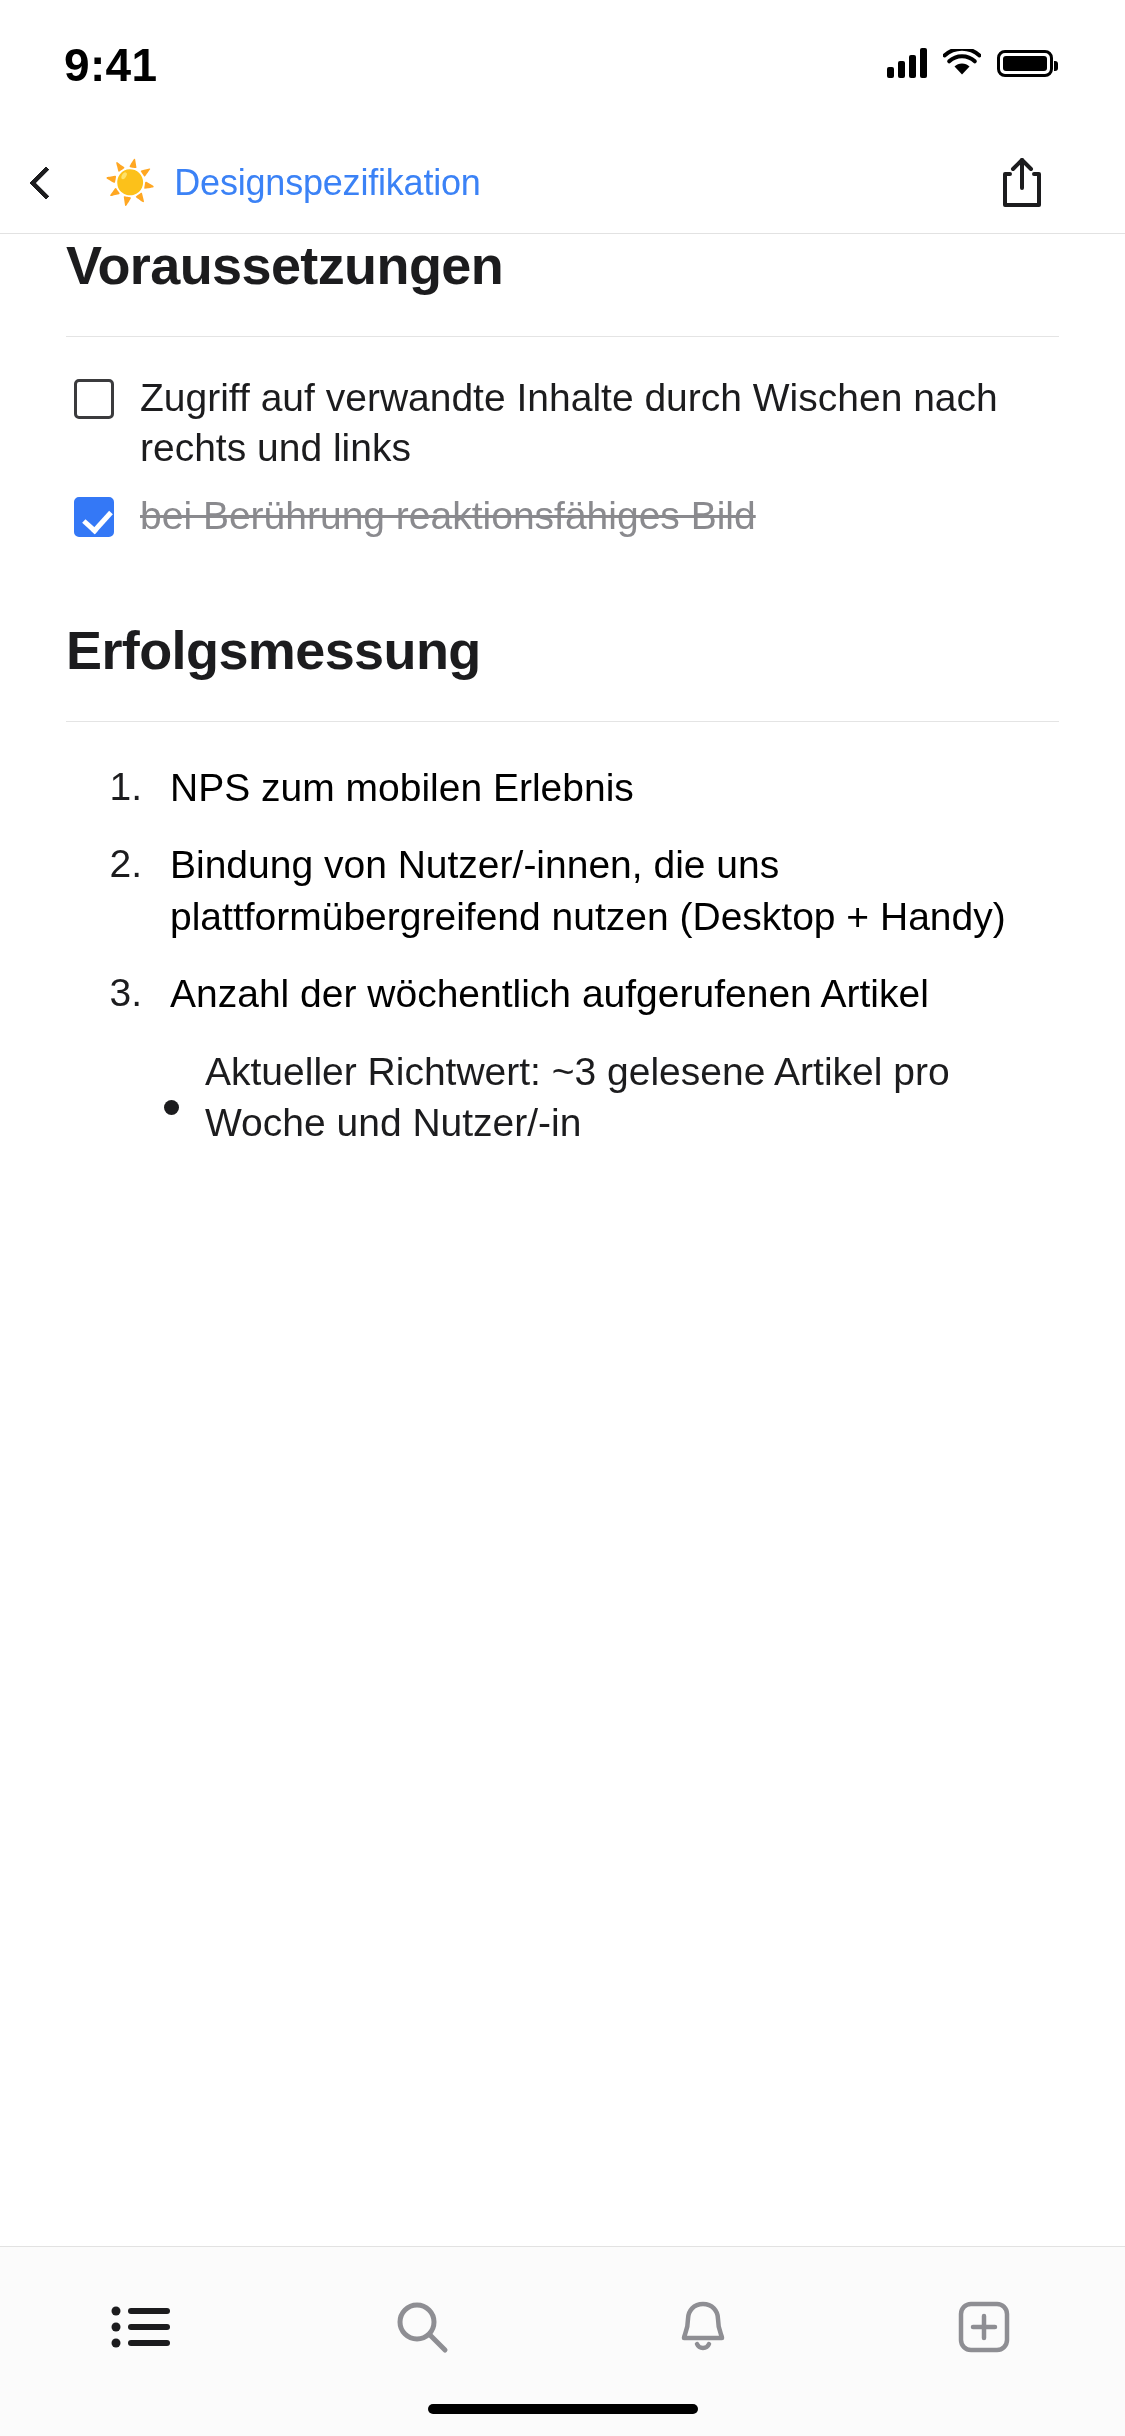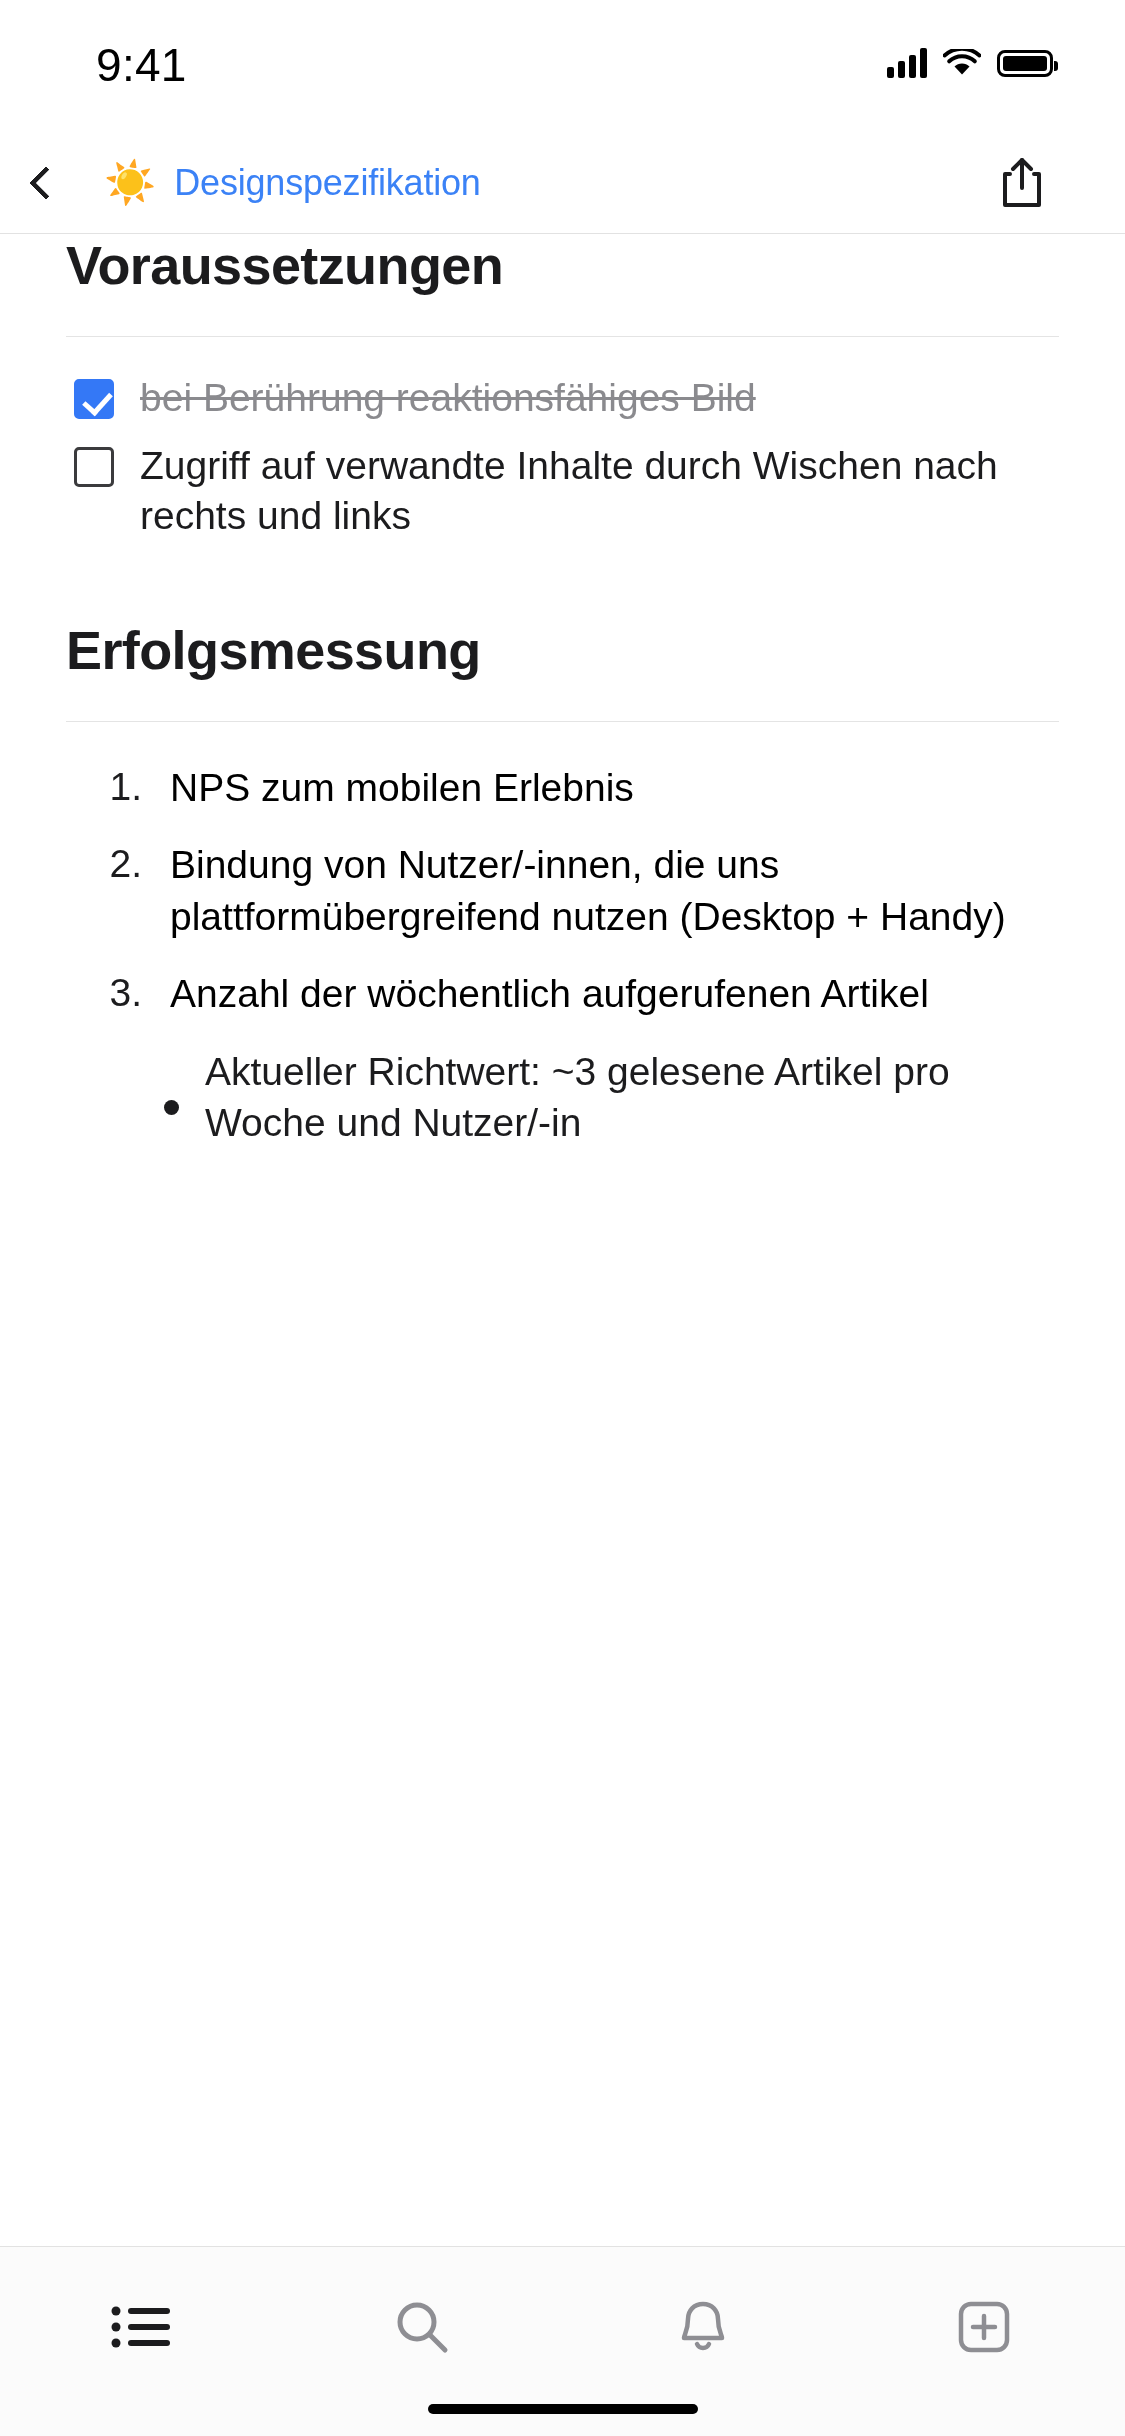--- a/index.html
+++ b/index.html
@@ -19,24 +19,24 @@
   }
 
   
   .statusbar {
     position: relative;
     height: 132px;
     width: 100%;
   }
   .status-time {
     position: absolute;
-    left: 96px;
+    left: 64px;
     top: 38px;
     font-size: 46px;
-    font-weight: 400;
+    font-weight: 700;
     letter-spacing: 0.3px;
     color: #000;
   }
   .status-right {
     position: absolute;
     right: 72px;
     top: 48px;
     display: flex;
     align-items: center;
     gap: 16px;
@@ -278,26 +278,26 @@
     </div>
   </div>
 
   <div class="content">
 
     <h1 class="section">Voraussetzungen</h1>
     <div class="rule"></div>
 
     <div class="checklist">
       <div class="check-item">
+        <span class="cbox"></span>
+        <span class="check-text">Zugriff auf verwandte Inhalte durch Wischen nach rechts und links</span>
+      </div>
+      <div class="check-item">
         <span class="cbox checked"></span>
         <span class="check-text done">bei Berührung reaktionsfähiges Bild</span>
-      </div>
-      <div class="check-item">
-        <span class="cbox"></span>
-        <span class="check-text">Zugriff auf verwandte Inhalte durch Wischen nach rechts und links</span>
       </div>
     </div>
 
     <h1 class="section" style="margin-top:78px">Erfolgsmessung</h1>
     <div class="rule"></div>
 
     <div class="olist">
       <div class="oitem">
         <span class="onum">1.</span>
         <span class="otext">NPS zum mobilen Erlebnis</span>

